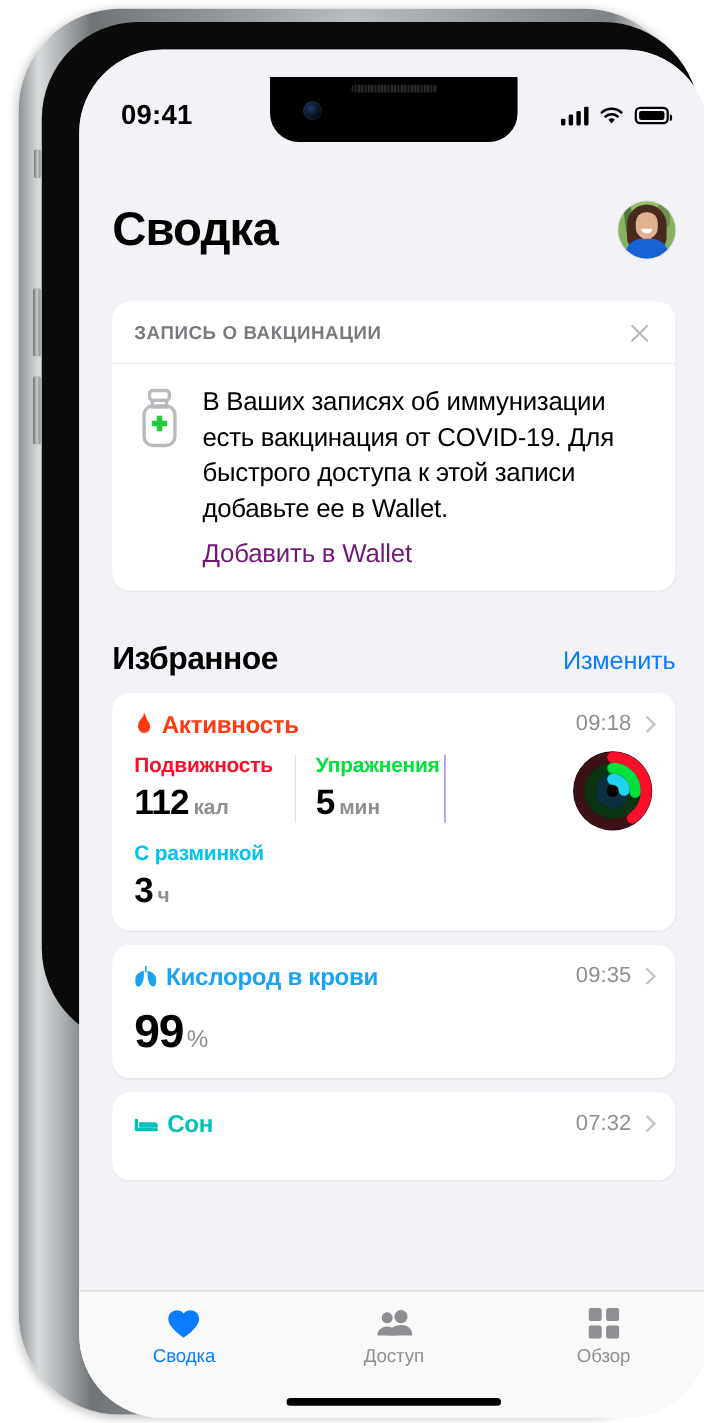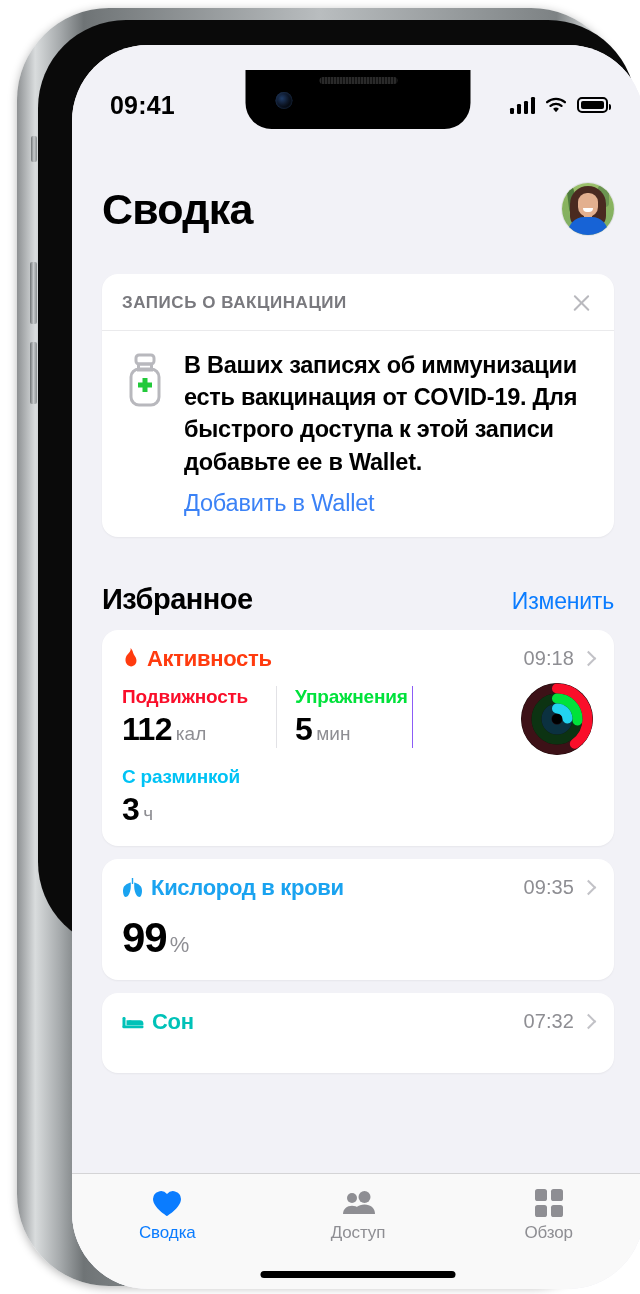--- a/index.html
+++ b/index.html
@@ -125,25 +125,25 @@
     content:""; position:absolute; left:3px; top:12px; width:21px; height:2.2px;
     background:#b9b9be; border-radius:2px;
   }
   .close-x::before { transform:rotate(45deg); }
   .close-x::after  { transform:rotate(-45deg); }
 
   .vax-body { display:flex; padding:18px 20px 20px 20px; gap:16px; }
   .vial { width:46px; flex:0 0 46px; padding-top:4px; }
   .vax-text { flex:1; }
   .vax-msg {
-    font-size:23.5px; font-weight:700; color:#000; line-height:1.37; letter-spacing:-.25px;
+    font-size:23.5px; font-weight:400; color:#000; line-height:1.37; letter-spacing:-.25px;
   }
   .vax-link {
     display:inline-block; margin-top:12px;
-    font-size:23.5px; font-weight:400; color:#3b82f6; letter-spacing:-.2px; cursor:pointer;
+    font-size:23.5px; font-weight:400; color:#701a75; letter-spacing:-.2px; cursor:pointer;
   }
 
   
   .fav-head {
     display:flex; align-items:baseline; justify-content:space-between;
     padding:38px 30px 14px 30px;
   }
   .fav-title { font-size:29px; font-weight:700; color:#000; letter-spacing:-.5px; }
   .fav-edit { font-size:23px; color:#0a7cff; cursor:pointer; letter-spacing:-.2px; }
 
@@ -156,25 +156,25 @@
   .card-right { display:flex; align-items:center; gap:9px; }
   .card-time { font-size:20px; color:#8e8e93; letter-spacing:.1px; }
   .chev { width:11px; height:11px; border-right:2.6px solid #c2c2c7; border-top:2.6px solid #c2c2c7;
           transform:rotate(45deg); }
 
   
   .act-body { display:flex; align-items:flex-start; margin-top:14px; }
   .act-metrics { flex:1; }
   .act-row1 { display:flex; }
   .act-cell { padding-right:16px; }
-  .act-cell.divided { border-right:1px solid #e2e2e6; padding-right:28px; margin-right:18px; }
+  .act-cell.divided { border-right:1px solid #e2e2e6; padding-right:20px; margin-right:18px; }
   .act-cell.divided2 { border-right:1px solid #8b5cf6; padding-right:18px; margin-right:0; width:118px; }
   .met-name { font-size:19px; font-weight:700; letter-spacing:-.2px; }
   .met-val { margin-top:3px; font-size:32px; font-weight:700; color:#000; letter-spacing:-.6px; }
-  .met-val small { font-size:19px; font-weight:400; color:#8e8e93; margin-left:4px; letter-spacing:0; }
+  .met-val small { font-size:19px; font-weight:700; color:#8e8e93; margin-left:4px; letter-spacing:0; }
   .act-row2 { margin-top:18px; }
 
   .rings { width:74px; height:74px; position:relative; flex:0 0 74px; margin-left:6px; margin-top:-4px; }
 
   
   .big-val { margin-top:13px; font-size:42px; font-weight:700; color:#000; letter-spacing:-1px; }
   .big-val small { font-size:22px; font-weight:400; color:#8e8e93; margin-left:3px; letter-spacing:0; }
 
   .card.sleep { padding-bottom:38px; }
 

